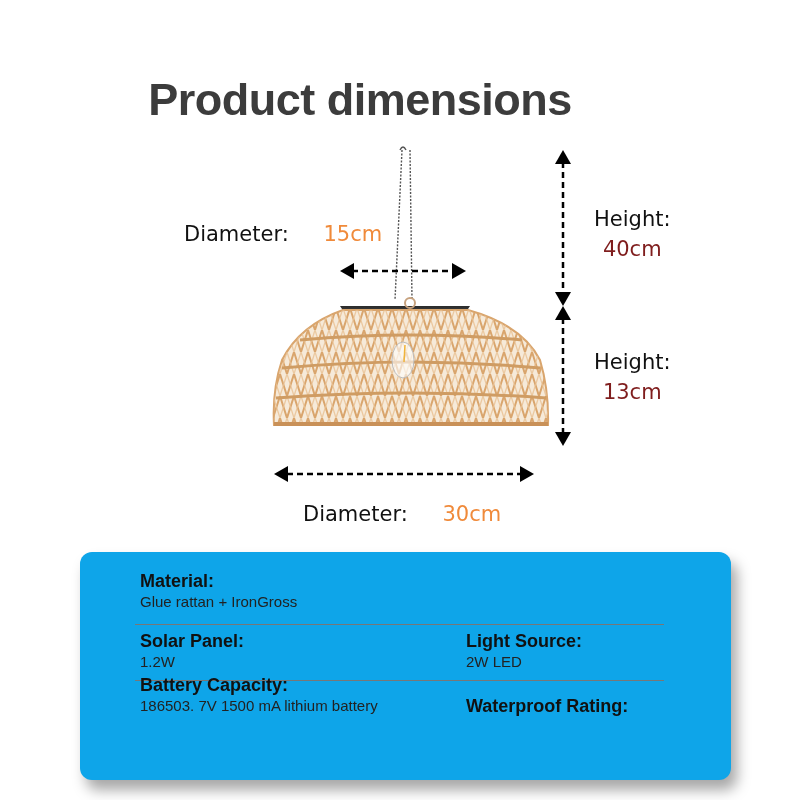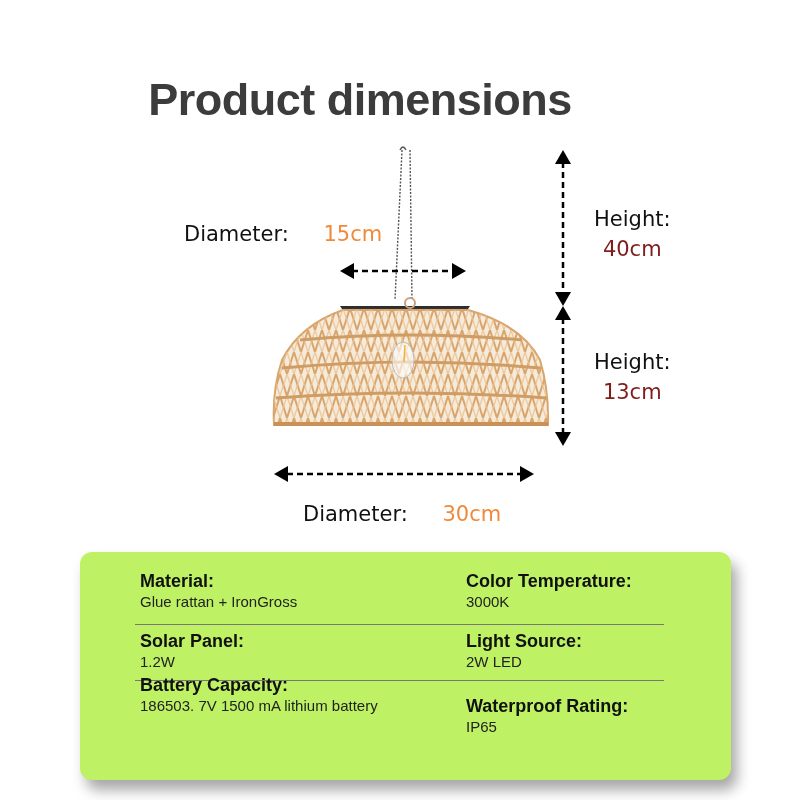--- a/index.html
+++ b/index.html
@@ -18,21 +18,21 @@
     font-size: 21px; color: #111111; white-space: nowrap; line-height: 1;
   }
   .dim-label .val { color: #f08a3a; margin-left: 28px; }
   .dim-stack { position: absolute; font-family: "DejaVu Sans", sans-serif; font-size: 21px; line-height: 30px; white-space: nowrap; }
   .dim-stack .k { color: #111111; display: block; }
   .dim-stack .val { color: #7f1d1d; display: block; text-align: center; }
   svg.overlay { position: absolute; left: 0; top: 0; }
 
   .card {
     position: absolute; left: 80px; top: 552px; width: 651px; height: 228px;
-    background: #bef264; border-radius: 12px;
+    background: #0ea5e9; border-radius: 12px;
     box-shadow: 6px 10px 14px rgba(0,0,0,0.35);
   }
   .spec { position: absolute; }
   .spec .k { font-size: 18px; font-weight: bold; color: #111; line-height: 22px; white-space: nowrap; }
   .spec .v { font-size: 15px; color: #222; line-height: 20px; white-space: nowrap; }
   .divider { position: absolute; left: 55px; width: 529px; height: 0; border-top: 1.5px solid #777; }
 </style>
 </head>
 <body>
 
@@ -116,39 +116,34 @@
 <div class="dim-label" style="left:303px; top:504px;">
   <span>Diameter:</span>
   <span class="val">30cm</span>
 </div>
 
 <div class="card">
   <div class="spec" style="left:60px; top:18px;">
     <div class="k">Material:</div>
     <div class="v">Glue rattan + IronGross</div>
   </div>
-  <div class="spec" style="left:386px; top:18px;">
-    <div class="k">Color Temperature:</div>
-    <div class="v">3000K</div>
-  </div>
 
   <div class="divider" style="top:72px;"></div>
 
   <div class="spec" style="left:60px; top:78px;">
     <div class="k">Solar Panel:</div>
     <div class="v">1.2W</div>
   </div>
   <div class="spec" style="left:386px; top:78px;">
     <div class="k">Light Source:</div>
     <div class="v">2W LED</div>
   </div>
 
   <div class="divider" style="top:128px;"></div>
 
   <div class="spec" style="left:60px; top:122px;">
     <div class="k">Battery Capacity:</div>
     <div class="v">186503. 7V 1500 mA lithium battery</div>
   </div>
   <div class="spec" style="left:386px; top:143px;">
     <div class="k">Waterproof Rating:</div>
-    <div class="v">IP65</div>
   </div>
 </div>
 
 </body></html>

